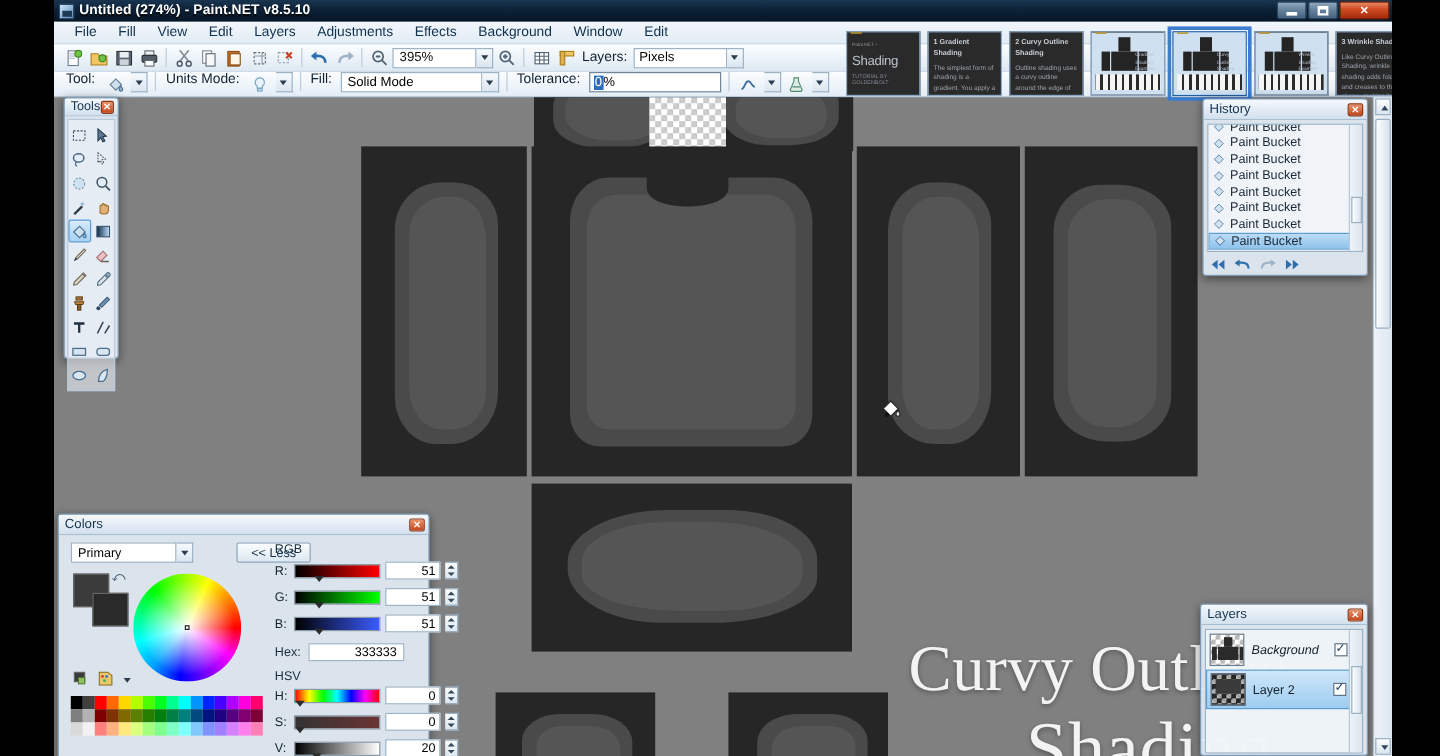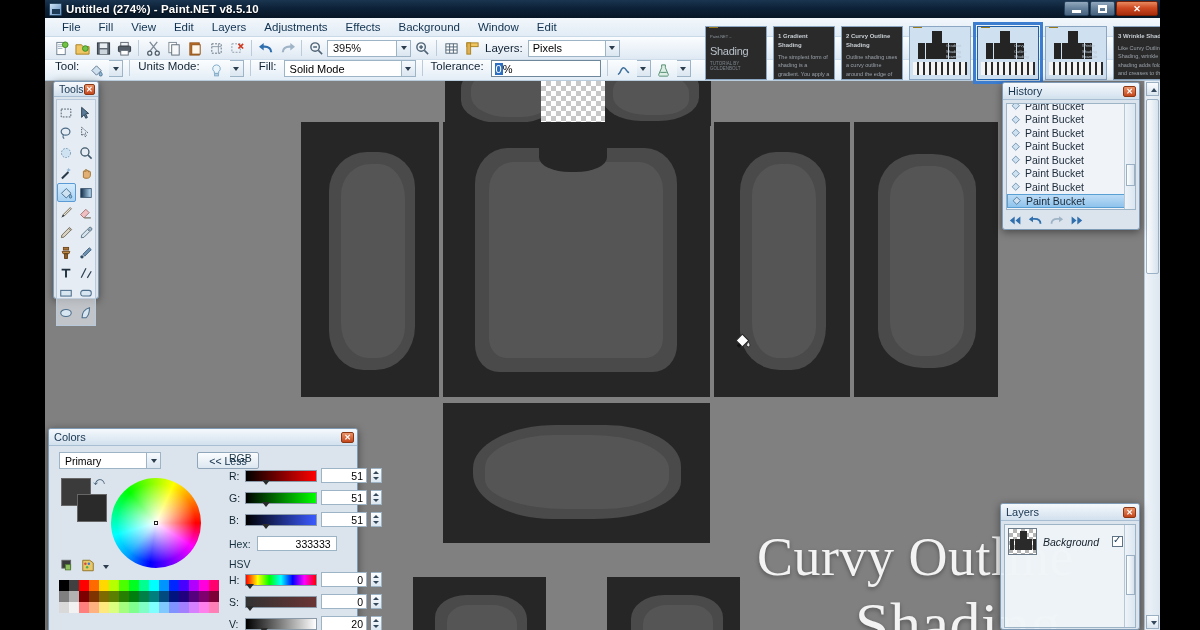--- a/index.html
+++ b/index.html
@@ -875,20 +875,27 @@
       <div class="layer-row">
         <span class="layer-th">
           <span style="position:absolute;left:11px;top:2px;width:7px;height:8px;background:#2a2a2a"></span>
           <span style="position:absolute;left:6px;top:10px;width:17px;height:11px;background:#2a2a2a"></span>
           <span style="position:absolute;left:1px;top:10px;width:4px;height:11px;background:#2a2a2a"></span>
           <span style="position:absolute;left:24px;top:10px;width:4px;height:11px;background:#2a2a2a"></span>
         </span>
         <span class="layer-name it">Background</span>
         <span class="layer-chk"></span>
       </div>
+      <div class="layer-row sel">
+        <span class="layer-th" style="background-color:#262626">
+          <span style="position:absolute;left:3px;top:4px;right:3px;height:12px;background:#3a3a3a"></span>
+        </span>
+        <span class="layer-name">Layer 2</span>
+        <span class="layer-chk"></span>
+      </div>
       <div class="layer-sb">
           <div class="t"></div>
         </div>
     </div>
   </div>
 
   <div class="panel" id="colors">
     <div class="panel-head tall">
       <span>Colors</span>
       <span class="panel-close">✕</span>

